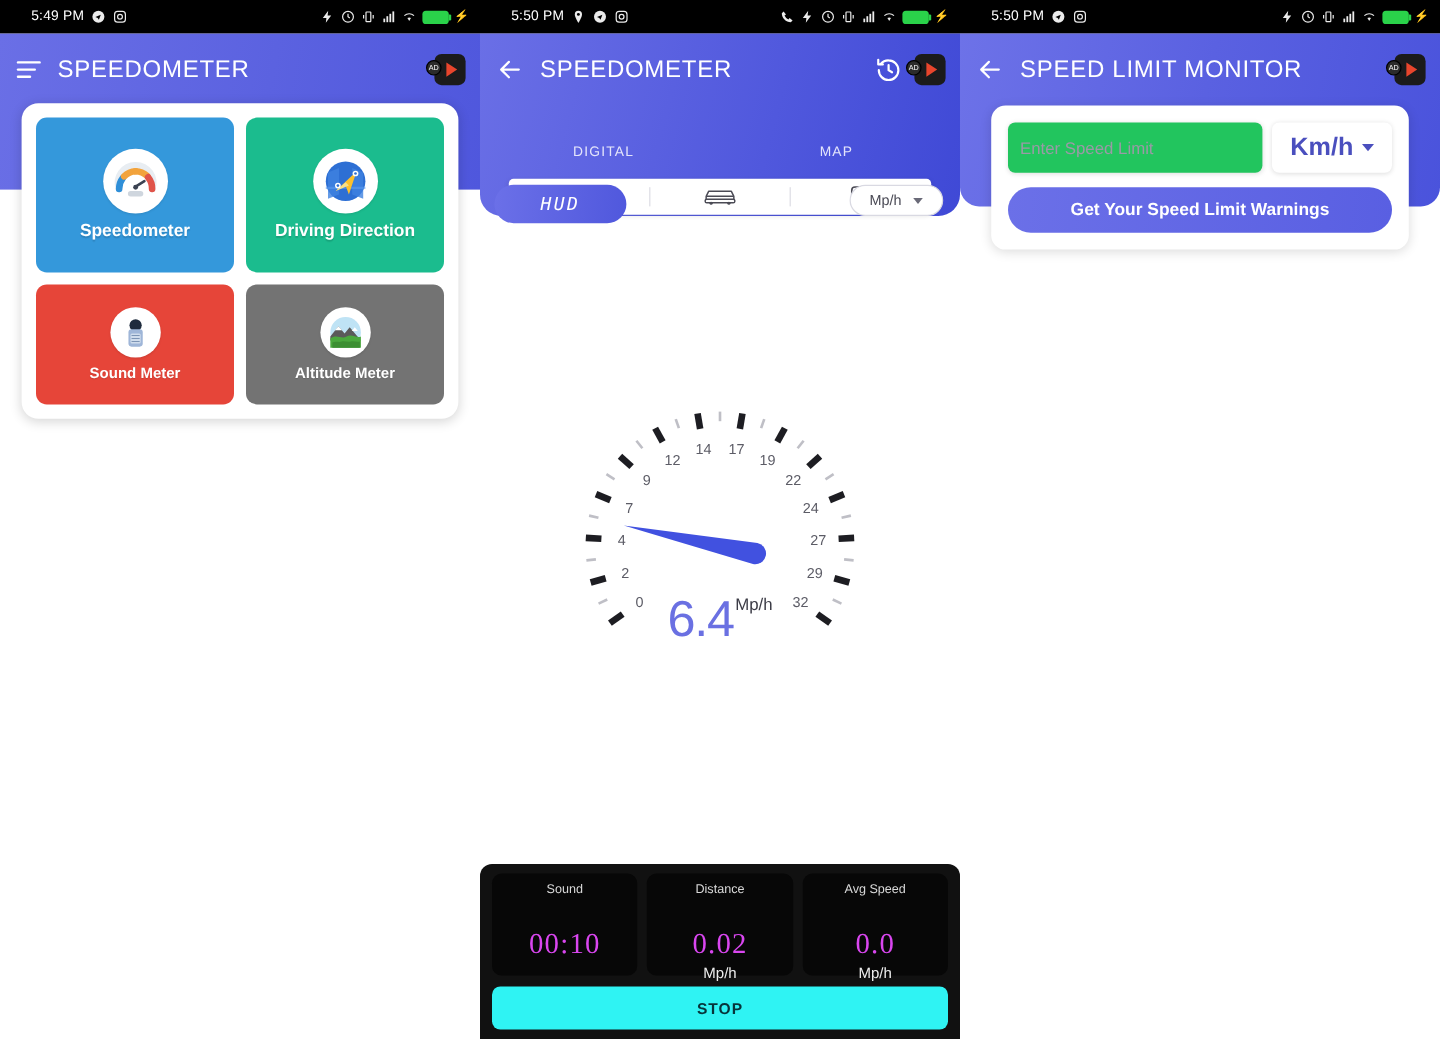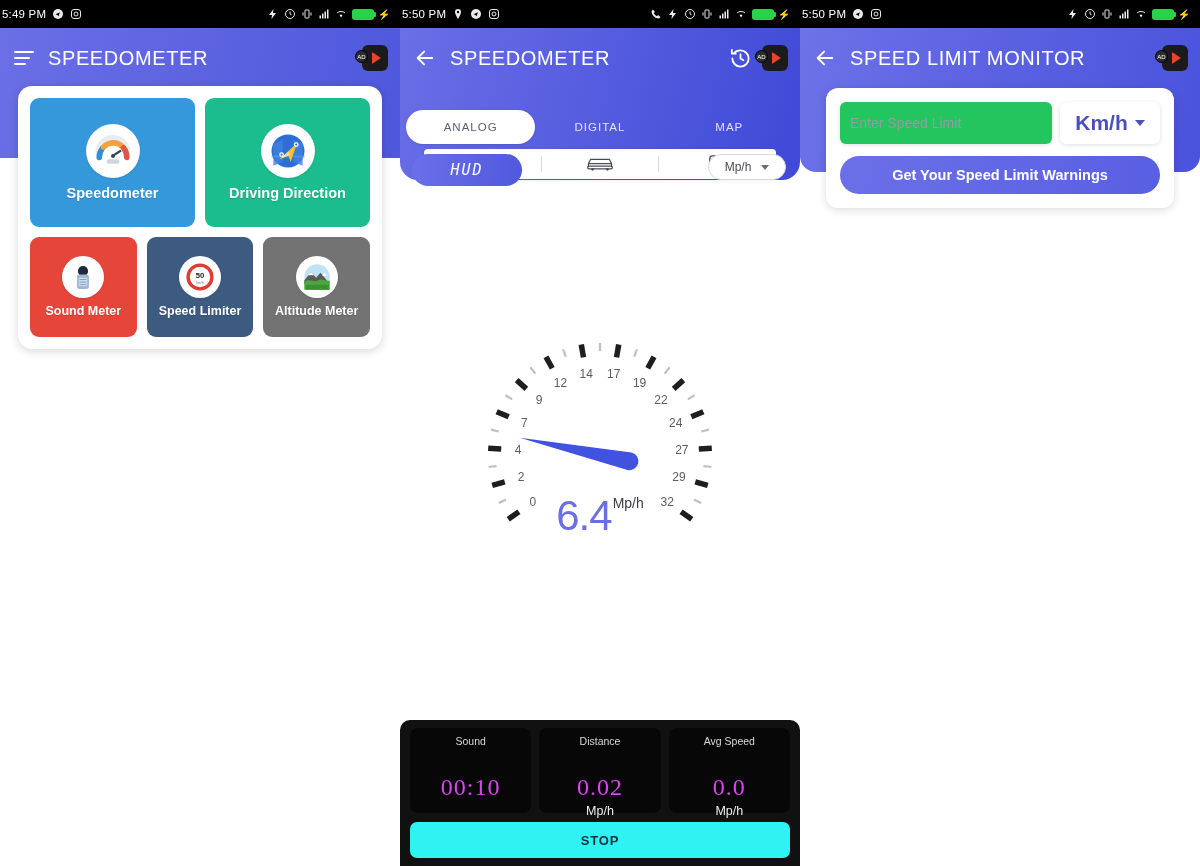--- a/index.html
+++ b/index.html
@@ -11,21 +11,21 @@
   }
   .screen { position: absolute; top: 0; width: 400px; height: 866px; overflow: hidden; background:#fff; }
   #screen-1 { left: 0; }
   #screen-2 { left: 400px; }
   #screen-3 { left: 800px; }
 
   
   .statusbar {
     position: relative; height: 28px; background: #000;
     display: flex; align-items: center; color: #fff;
-    font-size: 11px; padding: 0 2px;
+    font-size: 11px; padding: 0 26px;
   }
   .sb-left { display: flex; align-items: center; gap: 6px; }
   .sb-time { font-size: 11.5px; letter-spacing: .2px; }
   .sb-right { position: absolute; right: 9px; top: 0; height: 28px; display: flex; align-items: center; gap: 5px; }
   .sb-ic { width: 12px; height: 12px; display:inline-block; opacity:.92; fill:#fff; }
   .sb-batt {
     width: 22px; height: 11px; border-radius: 3px; background: #2ad24a;
     position: relative; display:inline-block;
   }
   .sb-batt:after {
@@ -304,32 +304,20 @@
           <svg width="34" height="34" viewBox="0 0 40 40">
             <circle cx="20" cy="13" r="6" fill="#1f2b3d"></circle>
             <rect x="13" y="17" width="14" height="17" rx="3" fill="#9fb6d8"></rect>
             <rect x="15" y="21" width="10" height="10" rx="1.5" fill="#cfdcec"></rect>
             <path d="M16 23h8M16 26h8M16 29h8" stroke="#7c94b5" stroke-width="1"></path>
           </svg>
         </div>
         <div class="tile-label">Sound Meter</div>
       </div>
 
-      <div class="tile tile-sm" style="background:#3d5a80">
-        <div class="tile-icon">
-          <svg width="34" height="34" viewBox="0 0 40 40">
-            <circle cx="20" cy="20" r="15" fill="#fff"></circle>
-            <circle cx="20" cy="20" r="14" fill="none" stroke="#e03b30" stroke-width="4"></circle>
-            <circle cx="20" cy="20" r="9.5" fill="#fff"></circle>
-            <text x="20" y="21" font-size="9" font-weight="bold" fill="#222" text-anchor="middle" font-family="Liberation Sans, sans-serif">50</text>
-            <text x="20" y="28" font-size="4" fill="#777" text-anchor="middle" font-family="Liberation Sans, sans-serif">km/h</text>
-          </svg>
-        </div>
-        <div class="tile-label">Speed Limiter</div>
-      </div>
 
       <div class="tile tile-sm" style="background:#737373">
         <div class="tile-icon">
           <svg width="34" height="34" viewBox="0 0 40 40">
             <circle cx="20" cy="20" r="15" fill="#bfe3f5"></circle>
             <path d="M5 24l8-10 6 7 5-6 11 13H5z" fill="#5a5a5a"></path>
             <path d="M13 14l3.5 4h-7zM29 15l3 3.6h-6z" fill="#fff"></path>
             <path d="M5 26c6-5 11 1 16-2s10 2 14 0v11H5z" fill="#4aa83d"></path>
             <path d="M7 30c3-2 6 0 9-1s6 1 9 0 6 1 9 0v6H7z" fill="#3c8f32"></path>
           </svg>
@@ -402,21 +390,20 @@
         <path d="M12 7.5V12l3 1.8" fill="none" stroke="#fff" stroke-width="1.9" stroke-linecap="round"></path>
       </svg>
       <div class="ad-badge">
         <span class="adtag">AD</span>
         <span class="play"></span>
       </div>
     </div>
   </div>
 
   <div class="tabs">
-    <div class="tab active">ANALOG</div>
     <div class="tab">DIGITAL</div>
     <div class="tab">MAP</div>
   </div>
 
   <div class="vehicle-bar">
     <div class="veh">
       <svg width="26" height="18" viewBox="0 0 32 20">
         <circle cx="6.5" cy="13.5" r="5.2" fill="none" stroke="#4b4b55" stroke-width="1.5"></circle>
         <circle cx="25" cy="13.5" r="5.2" fill="none" stroke="#4b4b55" stroke-width="1.5"></circle>
         <path d="M6.5 13.5l5-8h7l6.5 8M11.5 5.5h5M13 13.5h6" fill="none" stroke="#4b4b55" stroke-width="1.5" stroke-linecap="round"></path>

